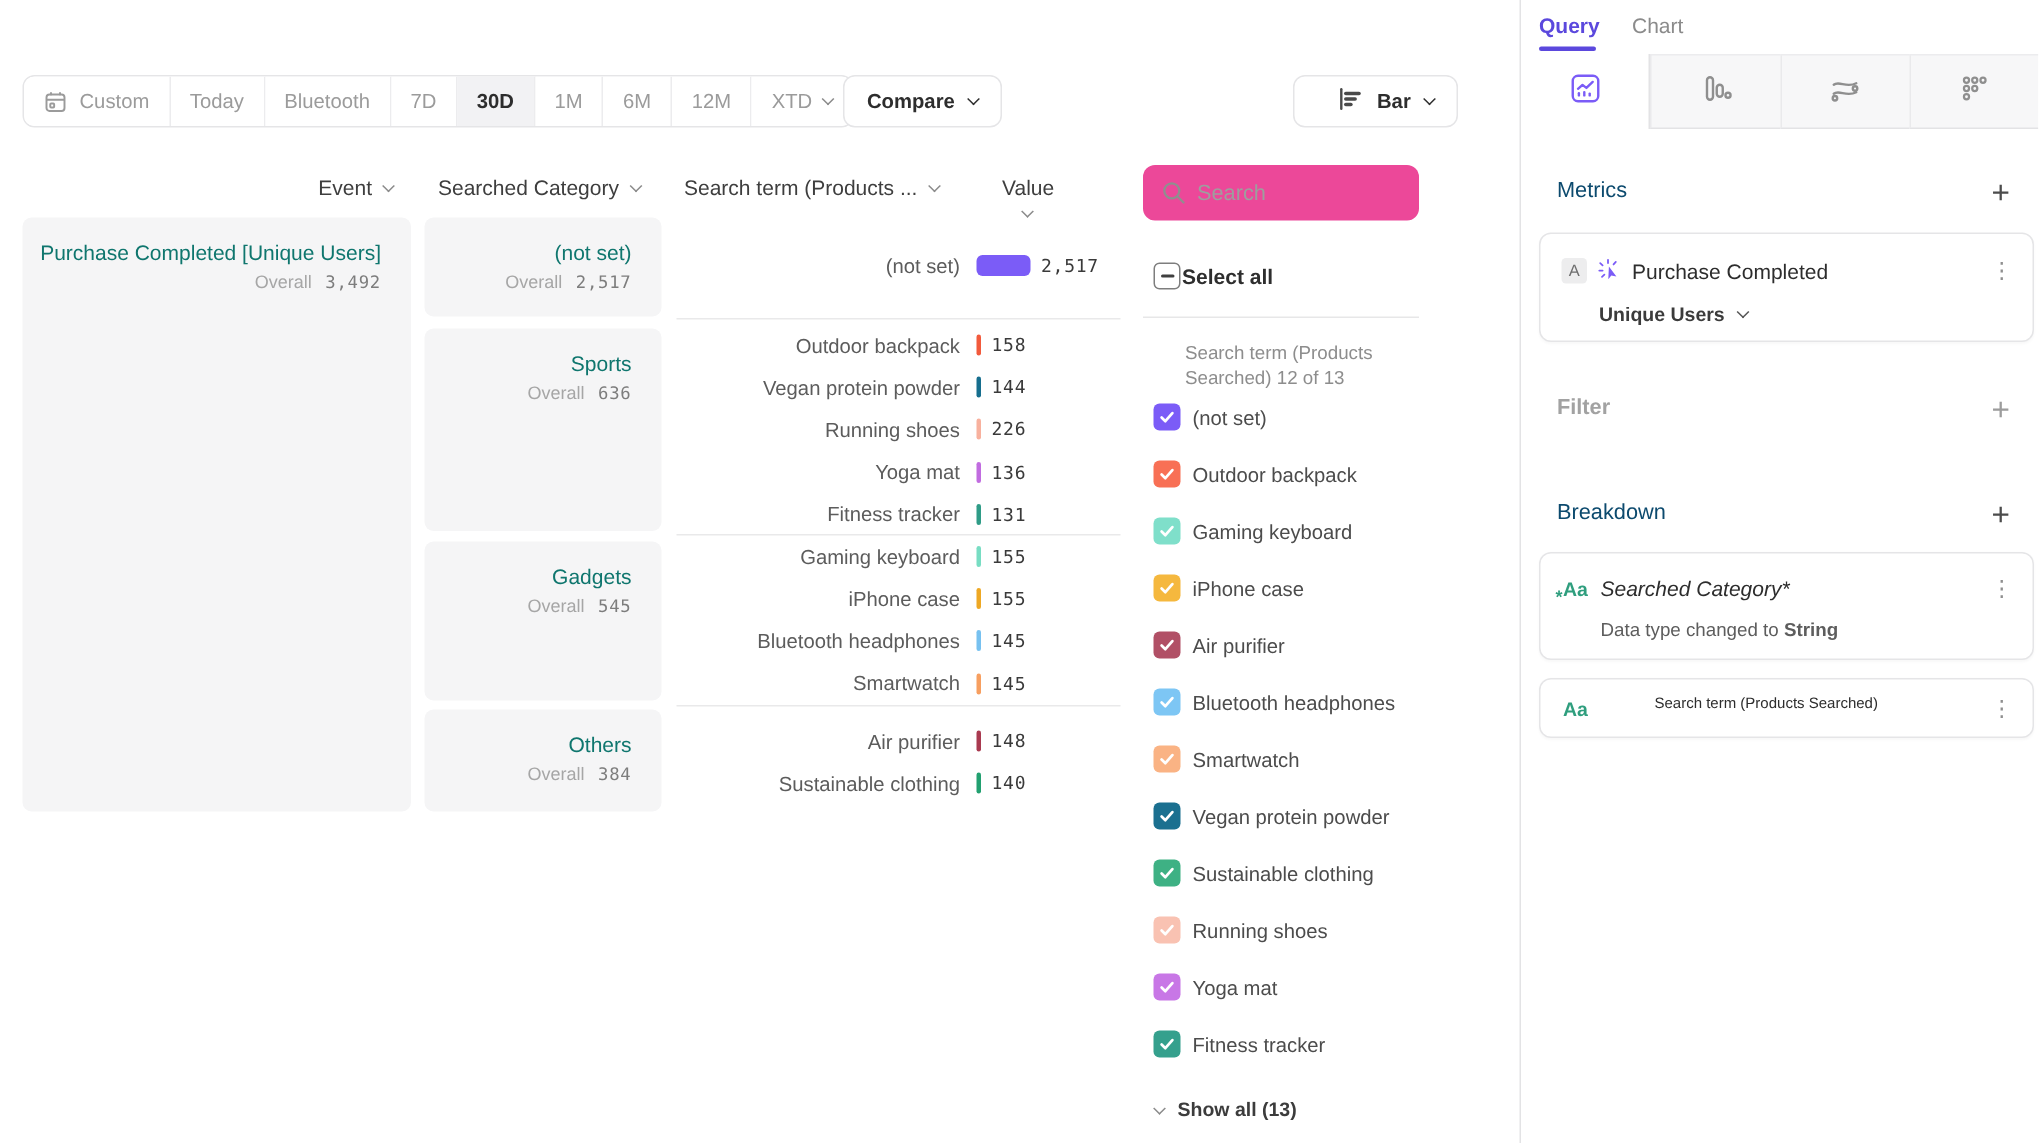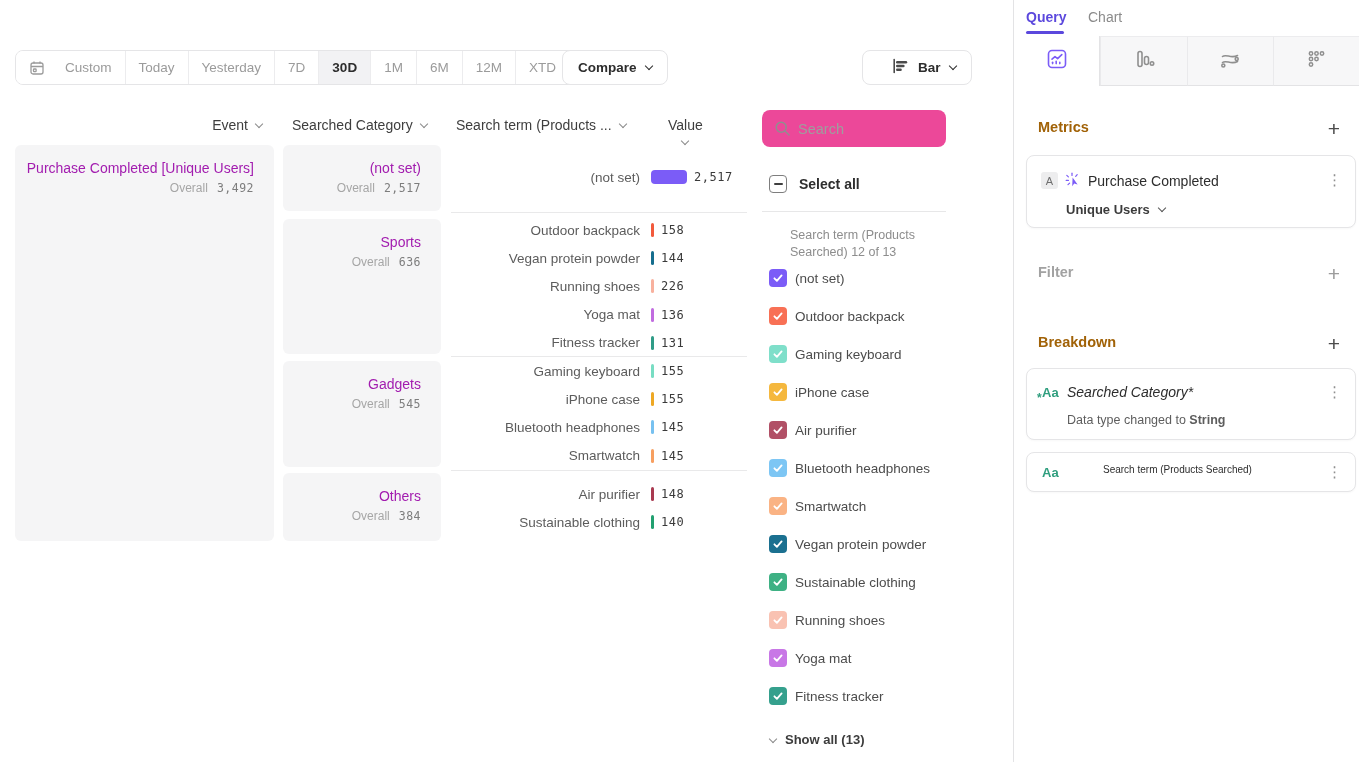--- a/index.html
+++ b/index.html
@@ -4,46 +4,46 @@
 <style>
   * { margin:0; padding:0; box-sizing:border-box; }
   html,body { background:#fff; }
   body { font-family:"Liberation Sans", sans-serif; }
   .stage { position:relative; width:1359px; height:762px; background:#fff; overflow:hidden; }
   .mono { font-family:"DejaVu Sans Mono", monospace; }
 
   
   .toolbar { position:absolute; left:0; top:50px; width:1013px; height:36px; }
   .date-group { position:absolute; left:15px; top:0; display:inline-flex; border:1px solid #e5e5e7; border-radius:8px; overflow:hidden; background:#fff; height:35px; }
-  .seg { display:inline-flex; align-items:center; gap:20px; padding:0 13px; background:#fff; border:none; border-right:1px solid #ececee; color:#9b9b9b; font-size:13.5px; font-family:inherit; cursor:pointer; }
+  .seg { display:inline-flex; align-items:center; gap:8px; padding:0 13px; background:#fff; border:none; border-right:1px solid #ececee; color:#9b9b9b; font-size:13.5px; font-family:inherit; cursor:pointer; }
   .seg:last-child { border-right:none; }
   .seg.active { background:#f2f2f4; color:#2d2d2d; font-weight:700; }
   .btn-outline { position:absolute; top:0; display:inline-flex; align-items:center; gap:9px; height:35px; padding:0 15px; border:1px solid #e5e5e7; border-radius:8px; background:#fff; font-size:13.5px; font-weight:600; color:#2d2d2d; font-family:inherit; cursor:pointer; }
   .chev { display:inline-block; width:6px; height:6px; border-right:1.6px solid currentColor; border-bottom:1.6px solid currentColor; transform:rotate(45deg); margin-top:-3px; }
   .chev.gray { color:#8a8a8a; }
 
   
   .col-hdr { position:absolute; top:117px; display:flex; align-items:center; gap:8px; font-size:14px; color:#3e3e3e; cursor:pointer; }
   .cell { position:absolute; background:#f5f5f6; border-radius:6px; }
-  .cell .cname { position:absolute; top:15px; right:20px; font-size:14px; color:#a21caf; white-space:nowrap; }
+  .cell .cname { position:absolute; top:15px; right:20px; font-size:14px; color:#0f766e; white-space:nowrap; }
   .ovl { position:absolute; top:36px; right:20px; display:flex; align-items:center; gap:9px; white-space:nowrap; }
   .ovl-lbl { font-size:12px; color:#a6a6a6; }
   .ovl-val { font-size:11.5px; color:#7d7d7d; letter-spacing:0.5px; }
   .trow { position:absolute; left:451px; width:300px; height:28px; display:flex; align-items:center; cursor:pointer; }
   .trow .term { width:189px; text-align:right; font-size:13.5px; color:#5c5c5c; white-space:nowrap; }
   .trow .bar { height:14px; margin-left:11px; flex:none; }
   .trow .val { margin-left:7px; font-size:12px; color:#3a3a3a; letter-spacing:0.5px; }
   .sep { position:absolute; left:451px; width:296px; height:1px; background:#e9e9ea; }
 
   
   .search-box { position:absolute; left:762px; top:110px; width:184px; height:37px; background:#ec4899; border-radius:8px; }
   .search-box svg { position:absolute; left:12px; top:10px; }
   .search-box input { position:absolute; left:36px; top:0; width:144px; height:37px; border:none; background:transparent; outline:none; font-size:14.5px; color:#3c3c3c; font-family:inherit; }
   .search-box input::placeholder { color:#9e9e9e; }
-  .select-all { position:absolute; left:769px; top:175px; display:flex; align-items:center; gap:12px; cursor:pointer; }
+  .select-all { position:absolute; left:769px; top:175px; display:flex; align-items:center; gap:1px; cursor:pointer; }
   .sa-box { width:18px; height:18px; border:1.5px solid #7e7e7e; border-radius:4px; background:#fff; display:flex; align-items:center; justify-content:center; }
   .sa-dash { width:9px; height:2px; background:#3f3f3f; border-radius:1px; }
   .select-all .lbl { font-size:14px; font-weight:700; color:#2e2e2e; }
   .lg-divider { position:absolute; left:762px; top:211px; width:184px; height:1px; background:#e7e7e8; }
   .count-label { position:absolute; left:769px; top:227px; width:162px; font-size:12.5px; line-height:1.32; color:#8d8d8d;margin-left:21px; }
   .legend-items { position:absolute; left:769px; top:269px; }
   .litem { display:flex; align-items:center; gap:8px; height:18px; margin-bottom:20px; cursor:pointer; }
   .cbx { width:18px; height:18px; border-radius:4px; flex:none; display:flex; align-items:center; justify-content:center; }
   .cbx.pat { background-image:radial-gradient(rgba(255,255,255,.5) 1px, transparent 1.2px); background-size:4px 4px; }
   .litem .lbl { font-size:13.5px; color:#4c4c4c; white-space:nowrap; }
@@ -52,21 +52,21 @@
 
   
   .qp { position:absolute; left:1013px; top:0; width:346px; height:762px; border-left:1px solid #e3e3e5; background:#fff; }
   .qtab { position:absolute; top:9px; font-size:14px; cursor:pointer; }
   .qtab.active { font-weight:700; }
   .q-underline { position:absolute; left:12px; top:31px; width:38px; height:3px; border-radius:2px; }
   .icon-strip { position:absolute; left:0; top:36px; width:345px; height:50px; display:flex; }
   .itab { flex:1; display:flex; align-items:center; justify-content:center; background:#f7f7f8; border-bottom:1px solid #e3e3e5; border-top:1px solid #ececee; color:#8f8f8f; cursor:pointer; }
   .itab + .itab { border-left:1px solid #eaeaec; }
   .itab.active { background:#fff; border:none; border-right:1px solid #e3e3e5; }
-  .sec-head { position:absolute; left:24px; font-size:14.5px; font-weight:700; color:#a16207; }
+  .sec-head { position:absolute; left:24px; font-size:14.5px; font-weight:400; color:#0c4a6e; }
   .sec-head.muted { color:#a2a2a2; font-weight:600; }
   .plus { position:absolute; right:19px; font-size:21px; font-weight:300; color:#4c4c4c; line-height:1; cursor:pointer; }
   .plus.muted { color:#9c9c9c; }
   .card { position:absolute; left:12px; width:330px; background:#fff; border:1px solid #e5e5e7; border-radius:8px; box-shadow:0 1px 2px rgba(0,0,0,.03); }
   .badge { position:absolute; left:14px; top:16px; width:17px; height:17px; background:#ededee; border-radius:3px; font-size:11px; color:#6e6e6e; display:flex; align-items:center; justify-content:center; }
   .card-title { position:absolute; font-size:14px; font-weight:500; color:#2d2d2d; white-space:nowrap; }
   .kebab { position:absolute; right:13px; font-size:15px; color:#8f8f8f; letter-spacing:0; cursor:pointer; }
   .measure { position:absolute; left:39px; top:46px; display:flex; align-items:center; gap:9px; font-size:13px; font-weight:600; color:#3b3b3b; cursor:pointer; }
   .aa { position:absolute; left:15px; color:#2f9e7e; font-size:13px; font-weight:600; }
   .aa.modified::after { content:"*"; position:absolute; left:-5px; bottom:-5px; font-size:12px; }
@@ -86,21 +86,21 @@
             <line x1="5" y1="1.5" x2="5" y2="3.5"></line>
             <line x1="11" y1="1.5" x2="11" y2="3.5"></line>
             <rect x="4.5" y="9" width="2.6" height="2.6" rx="0.6"></rect>
           </svg>
           <span>Custom</span>
         </button>
         <button class="seg">
           <span>Today</span>
         </button>
         <button class="seg">
-          <span>Yesterday</span>
+          <span>Bluetooth</span>
         </button>
         <button class="seg">
           <span>7D</span>
         </button>
         <button class="seg active">
           <span>30D</span>
         </button>
         <button class="seg">
           <span>1M</span>
         </button>

